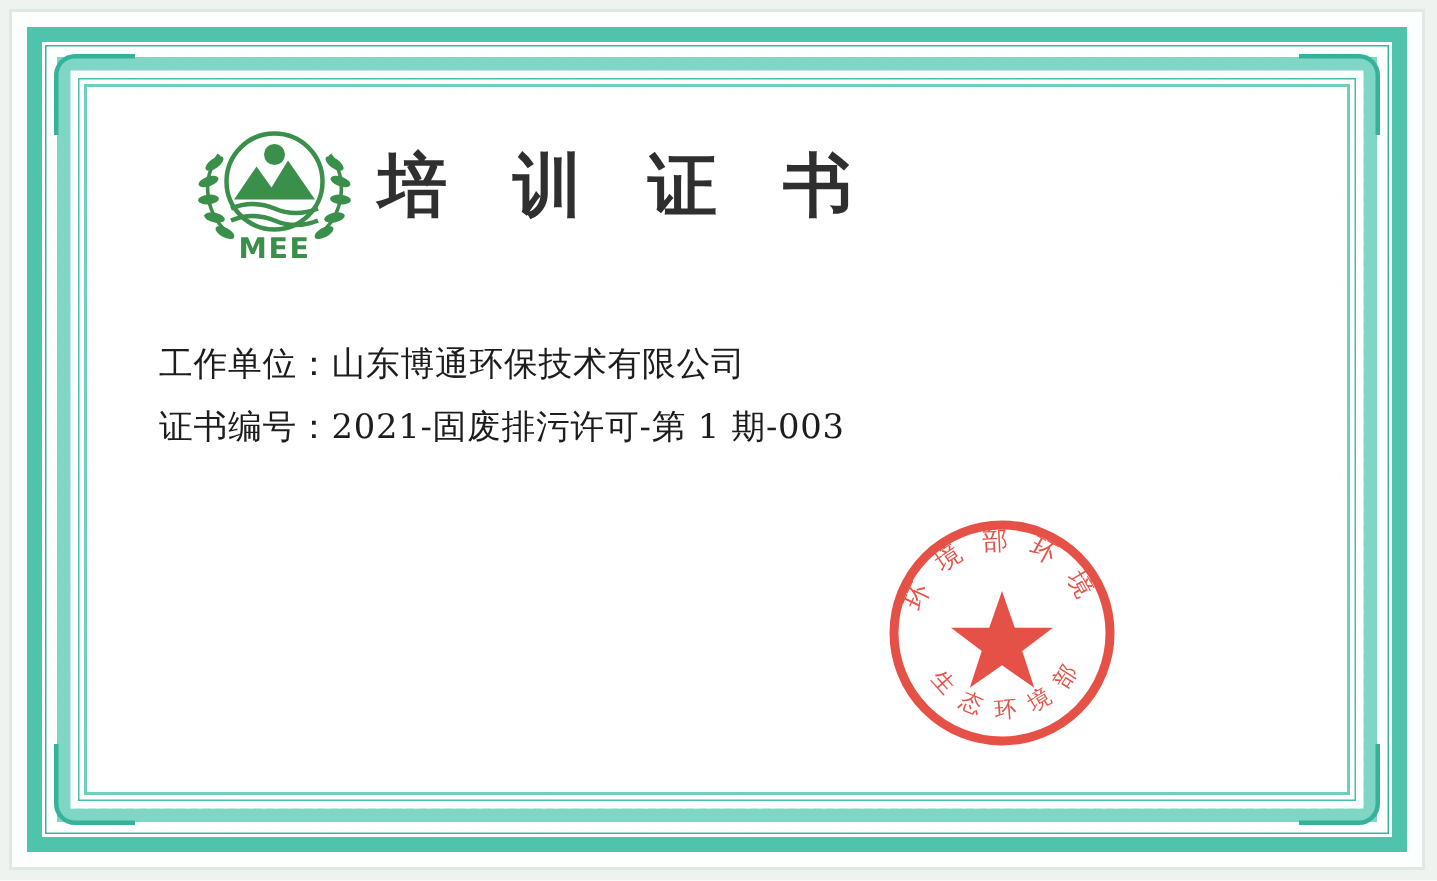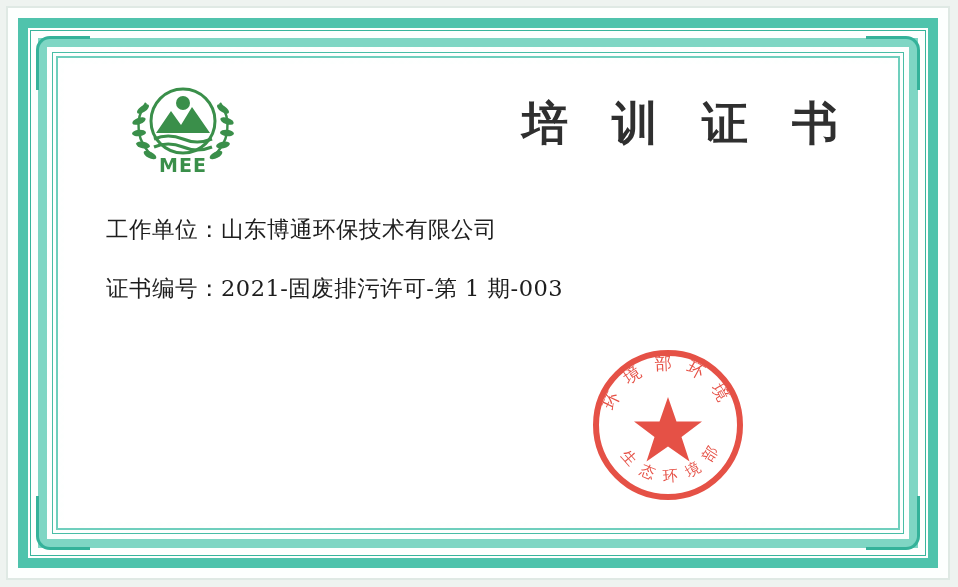--- a/index.html
+++ b/index.html
@@ -135,21 +135,21 @@
     height: 120px;
     display: flex;
     align-items: center;
     justify-content: space-between;
     padding: 0 40px 0 60px;
     box-sizing: border-box;
   }
 
   .title {
     flex: 1;
-    text-align: right;
+    text-align: left;
     font-family: "DejaVu Serif", serif;
     font-size: 46px;
     letter-spacing: 14px;
     color: #2f2f2f;
     font-weight: 700;
     padding-left: 10px;
   }
 
   
   .mee-logo {
@@ -179,24 +179,24 @@
   .para {
     font-size: 22.5px;
     line-height: 40px;
     text-align: justify;
     text-indent: 48px;
     letter-spacing: 0.5px;
   }
   .field-row {
     font-size: 22.5px;
     line-height: 38px;
-    margin-top: 26px;
+    margin-top: 40px;
     letter-spacing: 0.5px;
   }
-  .field-row.second { margin-top: 21px; }
+  .field-row.second { margin-top: 4px; }
 
   
   .footer {
     position: relative;
     margin-top: 24px;
     height: 150px;
   }
 
   
   .seal {

